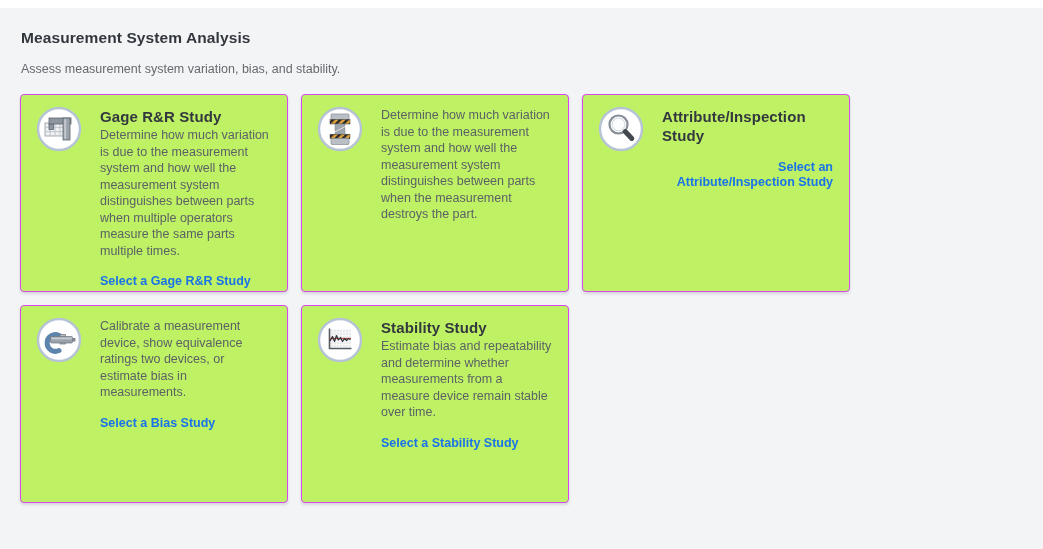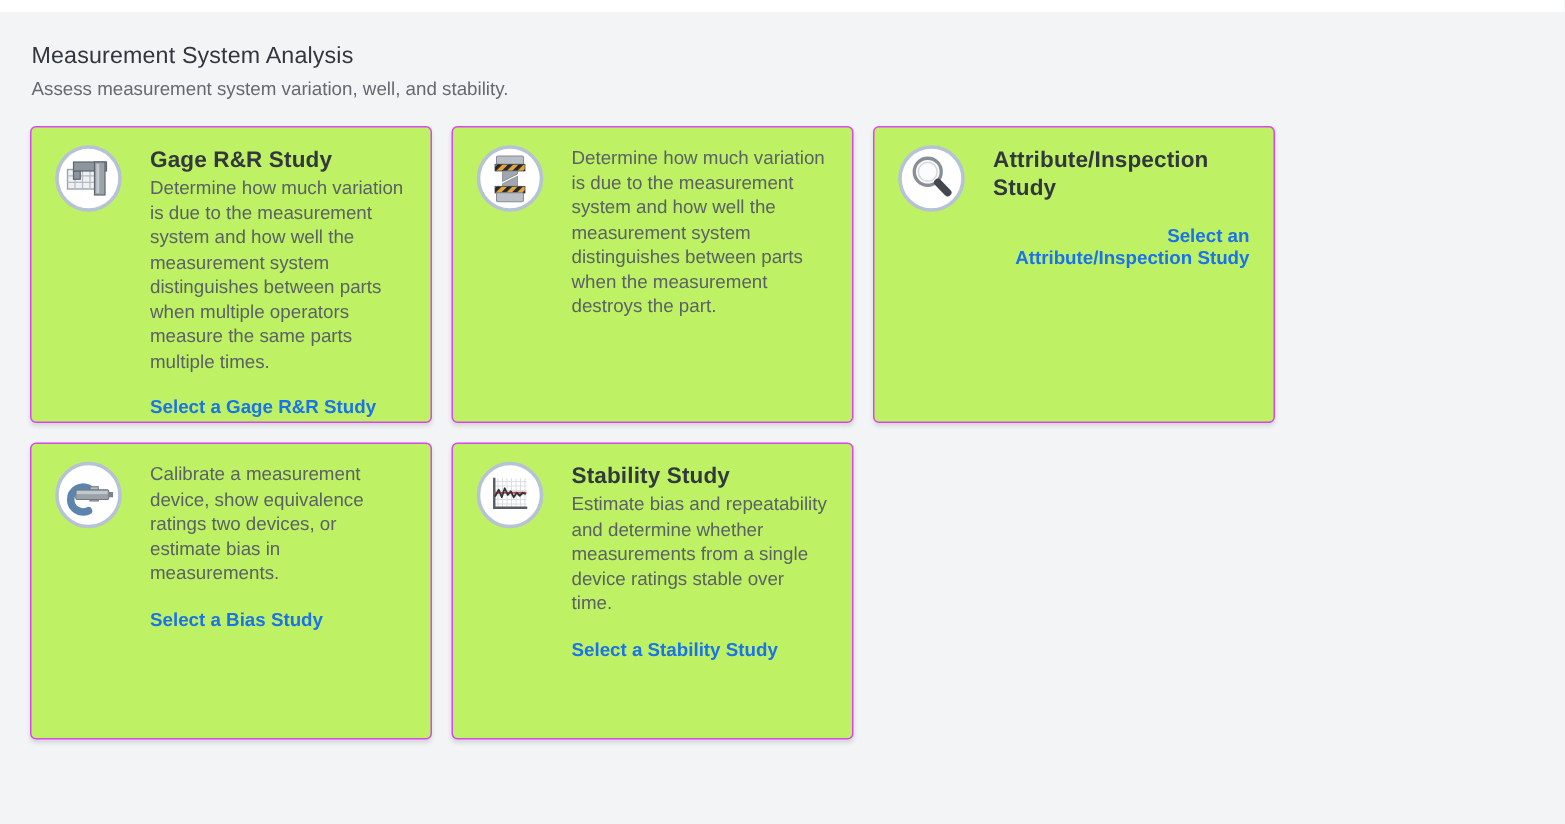--- a/index.html
+++ b/index.html
@@ -9,24 +9,24 @@
     background: #f3f4f6;
     overflow: hidden;
     position: relative;
   }
   .top-strip {
     height: 8px;
     background: #ffffff;
     width: 100%;
   }
   .page-title {
-    margin: 20px 0 4px 21px;
+    margin: 20px 0 14px 21px;
     font-size: 15.5px;
     line-height: 20px;
-    font-weight: 400;
+    font-weight: 700;
     color: #32373d;
     letter-spacing: .1px;
   }
   .page-subtitle {
     margin: 4px 0 0 21px;
     font-size: 12.5px;
     line-height: 15px;
     color: #66696e;
   }
   .card-grid {
@@ -81,21 +81,21 @@
     text-align: right;
   }
   svg { display: block; }
 </style>
 </head>
 <body>
 
 <div class="top-strip"></div>
 
 <h1 class="page-title">Measurement System Analysis</h1>
-<div class="page-subtitle">Assess measurement system variation, well, and stability.</div>
+<div class="page-subtitle">Assess measurement system variation, bias, and stability.</div>
 
 <div class="card-grid">
 
   <div class="card">
     <span class="icon-ring">
       <svg width="46" height="46" viewBox="0 0 46 46">
         <circle cx="23" cy="23" r="21" fill="#ffffff" stroke="#b5c3d5" stroke-width="2.4"></circle>
         <rect x="9" y="17" width="20" height="13" fill="#eef0f2" stroke="#9aa1a9" stroke-width="0.9"></rect>
         <path d="M9 21.3 H29 M9 25.6 H29 M14 17 V30 M19 17 V30 M24 17 V30" stroke="#b4bac1" stroke-width="0.8" fill="none"></path>
         <rect x="13" y="18" width="4.5" height="5.5" fill="#8d959e" stroke="#5f666e" stroke-width="0.8"></rect>
@@ -172,18 +172,18 @@
         <circle cx="23" cy="23" r="21" fill="#ffffff" stroke="#b5c3d5" stroke-width="2.4"></circle>
         <path d="M15 12 V31 M18 12 V31 M21 12 V31 M24 12 V31 M27 12 V31 M30 12 V31 M33 12 V31" stroke="#dbdee1" stroke-width="0.7" fill="none"></path>
         <path d="M12.5 14 H34 M12.5 17 H34 M12.5 20 H34 M12.5 23 H34 M12.5 26 H34 M12.5 29 H34" stroke="#dbdee1" stroke-width="0.7" fill="none"></path>
         <path d="M12.5 11.5 V31.5 H34.5" fill="none" stroke="#565c63" stroke-width="1.6"></path>
         <line x1="12.5" y1="21.5" x2="34" y2="21.5" stroke="#c94a43" stroke-width="1.3"></line>
         <polyline points="13,24 15.5,19.5 17.5,24.5 19.5,18.5 21.5,23 23.5,20.5 25.5,24.5 27.5,21.5 29.5,23.5 31.5,21.5 33.5,22.5" fill="none" stroke="#2f343a" stroke-width="1.2" stroke-linejoin="round"></polyline>
       </svg>
     </span>
     <div class="card-body">
       <h2 class="card-title">Stability Study</h2>
-      <p class="card-desc">Estimate bias and repeatability and determine whether measurements from a single device ratings stable over time.</p>
+      <p class="card-desc">Estimate bias and repeatability and determine whether measurements from a measure device remain stable over time.</p>
       <a class="card-link">Select a Stability Study</a>
     </div>
   </div>
 
 </div>
 
 </body></html>

